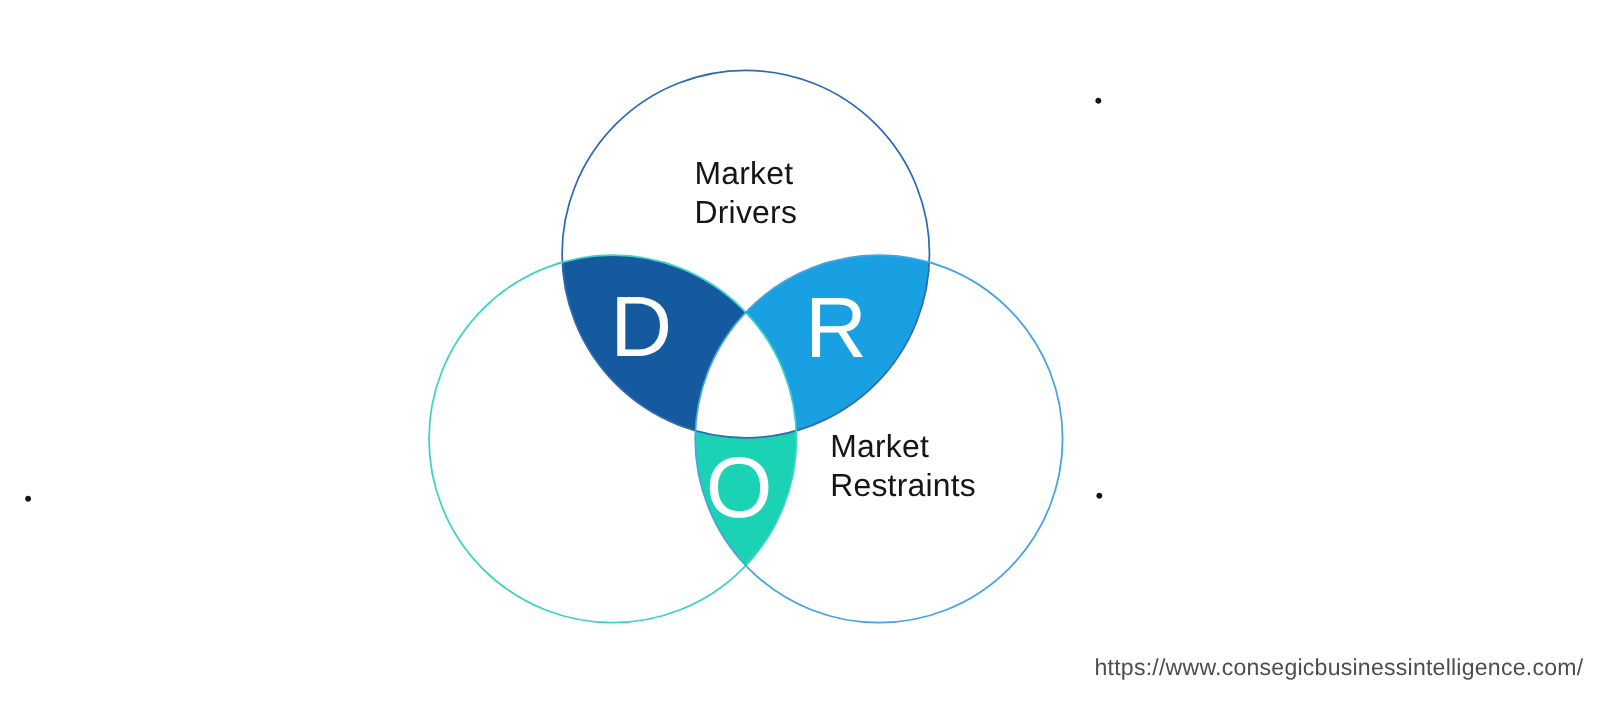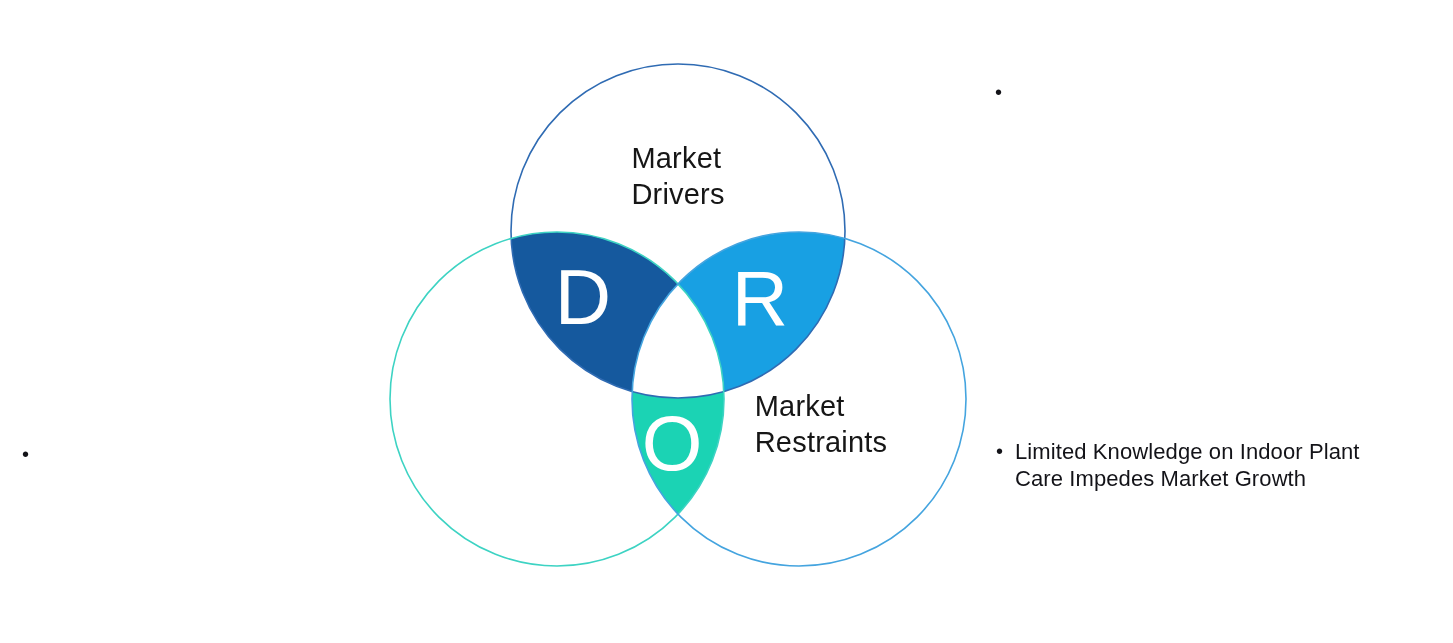--- a/index.html
+++ b/index.html
@@ -118,18 +118,17 @@
   <div class="bullet b-drivers">
     <span class="dot">•</span>
   </div>
 
   <div class="bullet b-opportunity">
     <span class="dot">•</span>
   </div>
 
   <div class="bullet b-restraints">
     <span class="dot">•</span>
-    <span class="btext">Limited Knowledge on Indoor Plant
-Care Impedes Market Growth</span>
   </div>
 
+  <div class="source-url">https://www.consegicbusinessintelligence.com/</div>
 
 </div>
 
 </body></html>

